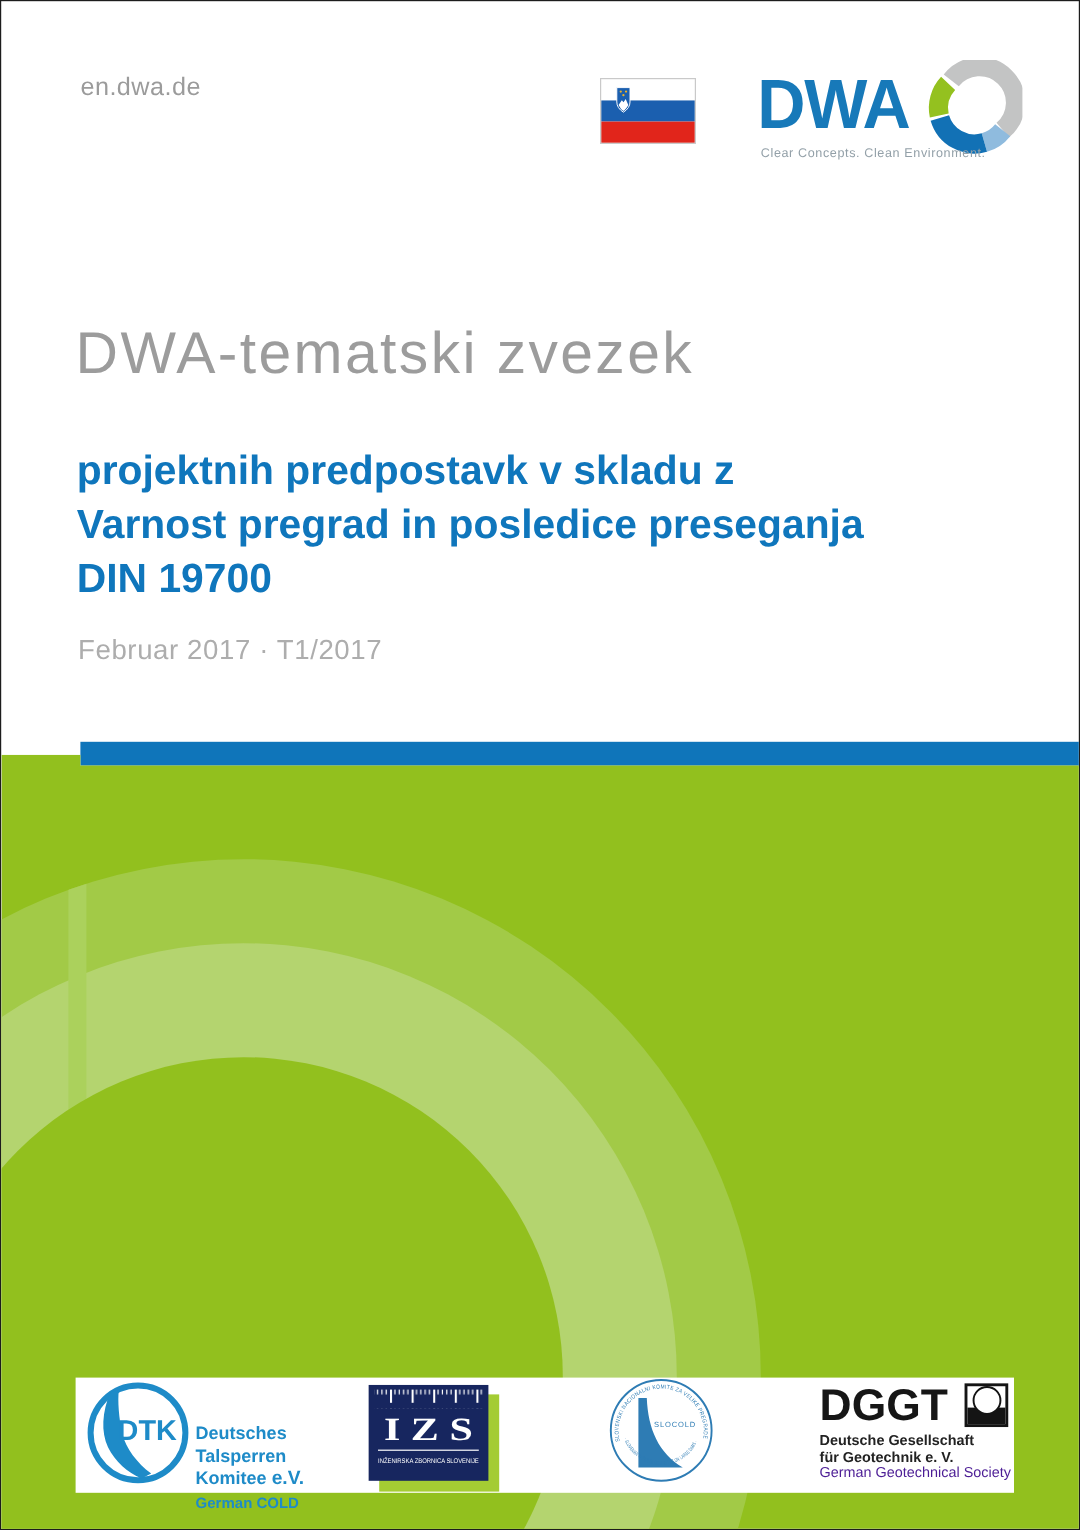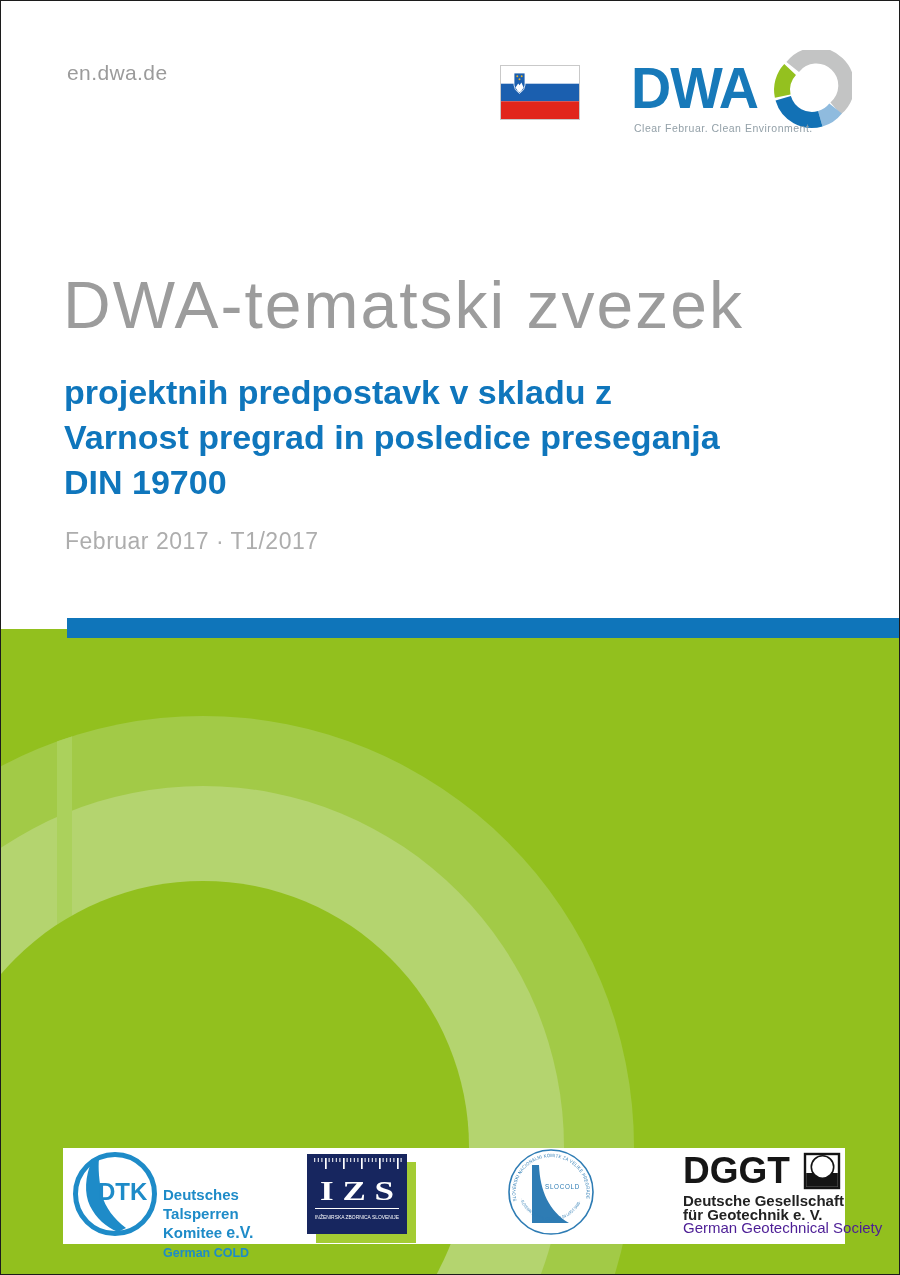--- a/index.html
+++ b/index.html
@@ -2,30 +2,30 @@
 <html><head>
 <meta charset="utf-8">
 <style>
   html,body{margin:0;padding:0;background:#fff;}
   .page{position:relative;width:900px;height:1275px;box-sizing:border-box;border:1px solid #1c1c1c;
         background:#fff;overflow:hidden;font-family:"Liberation Sans",sans-serif;}
   .abs{position:absolute;}
   .site-url{left:66px;top:60px;font-size:21px;color:#9B9B9B;letter-spacing:.4px;}
   .dwa-word{left:630px;top:58px;font-size:58px;line-height:58px;font-weight:700;color:#1779B9;letter-spacing:-1px;transform:scaleX(.96);transform-origin:left top;}
   .dwa-tagline{left:633px;top:121px;font-size:10.5px;color:#93A0A8;letter-spacing:.5px;}
-  .series-title{left:62px;top:266px;font-size:66px;font-weight:400;color:#9C9C9C;letter-spacing:2px;}
+  .series-title{left:62px;top:266px;font-size:49px;font-weight:400;color:#9C9C9C;letter-spacing:2px;}
   .main-title{left:63px;top:369px;font-size:34px;font-weight:700;color:#0F76BC;line-height:45px;}
   .date-line{left:64px;top:527px;font-size:23px;color:#ADADAD;letter-spacing:.5px;}
   .green-art{left:0;top:617px;}
   .logo-strip{left:62px;top:1147px;width:782px;height:96px;background:#ffffff;}
   .dtk-text{left:100px;top:21px;color:#1E8BC8;font-weight:700;font-size:15px;line-height:19px;white-space:nowrap;margin-top:16px;}
   .dtk-text .suffix{font-size:16px;}
   .dtk-cold{font-size:12.5px;font-weight:800;margin-top:2px;}
   .dggt-word{left:620px;top:5px;font-size:37px;line-height:36px;font-weight:700;color:#161616;letter-spacing:0;}
-  .dggt-lines{left:620px;top:46px;font-size:15px;line-height:13.7px;color:#222;white-space:nowrap;}
+  .dggt-lines{left:620px;top:46px;font-size:12px;line-height:13.7px;color:#222;white-space:nowrap;}
   .dggt-lines .l3{font-weight:400;color:#4c1d95;}
   .dggt-lines .l12{font-weight:700;}
 </style>
 </head>
 <body>
 
 <div class="page">
 
   <div class="abs site-url">en.dwa.de</div>
 
@@ -45,21 +45,21 @@
 
   <div class="abs dwa-word">DWA</div>
   <svg class="abs" style="left:771px;top:49px;" width="80" height="80" viewBox="0 0 80 80">
     <g fill="none" stroke-width="16">
       <path d="M20.7,17.0 A30,30 0 1 1 63.6,58.5" stroke="#C3C4C4"></path>
       <path d="M63.6,58.5 A30,30 0 0 1 48.3,68.8" stroke="#8FBBDE"></path>
       <path d="M48.3,68.8 A30,30 0 0 1 11.2,48.3" stroke="#1271B5"></path>
       <path d="M10.7,46.2 A30,30 0 0 1 18.1,19.5" stroke="#94C11F"></path>
     </g>
   </svg>
-  <div class="abs dwa-tagline">Clear Februar. Clean Environment.</div>
+  <div class="abs dwa-tagline">Clear Concepts. Clean Environment.</div>
 
   <div class="abs series-title">DWA-tematski zvezek</div>
   <div class="abs main-title">
     <div>projektnih predpostavk v skladu z</div>
     <div>Varnost pregrad in posledice preseganja</div>
     <div>DIN 19700</div>
   </div>
   <div class="abs date-line">Februar 2017 · T1/2017</div>
 
   <svg class="abs green-art" width="900" height="658" viewBox="0 0 900 658">

